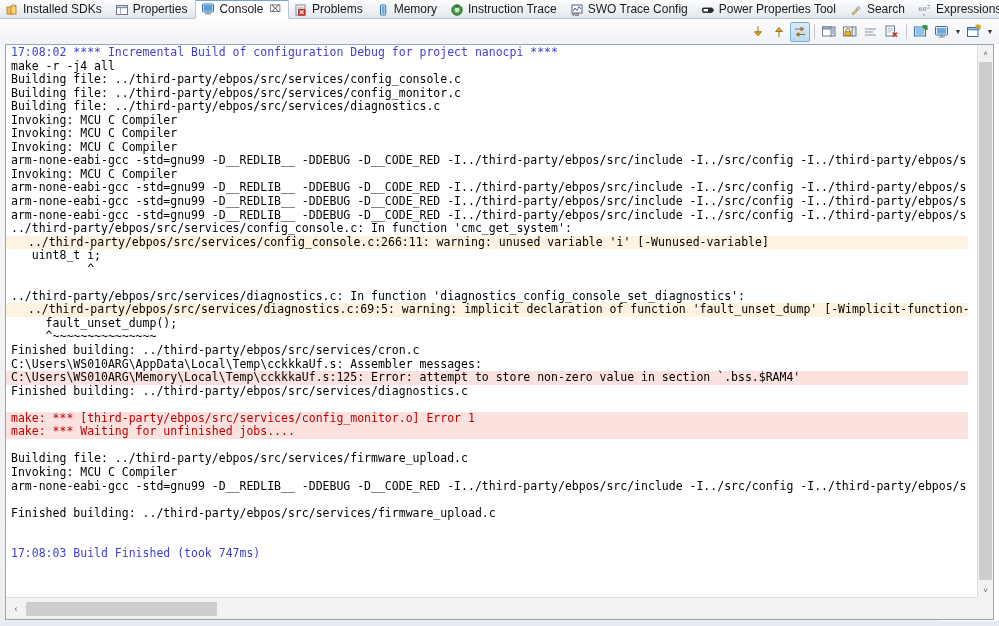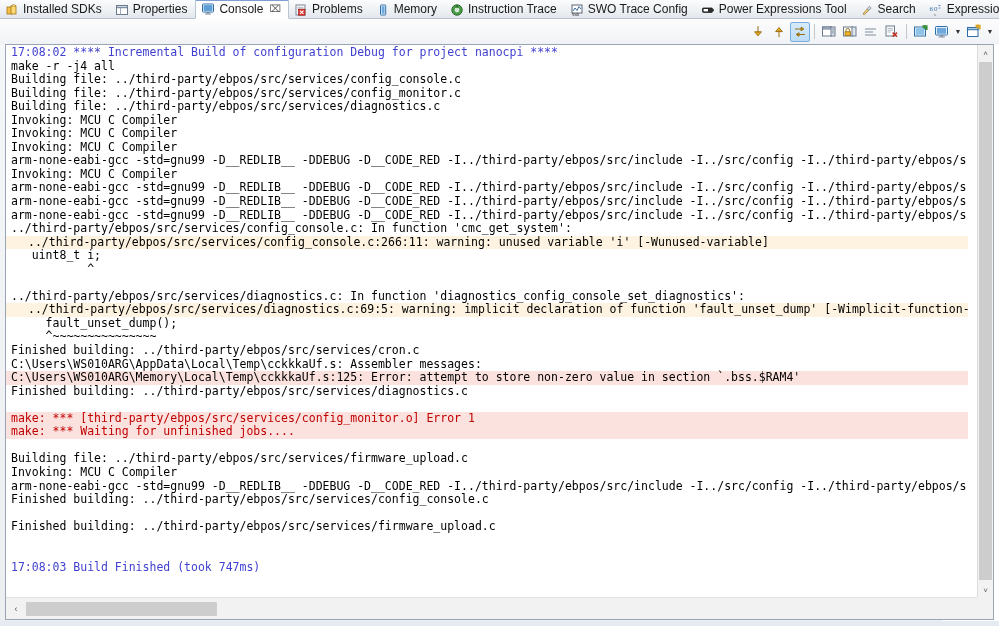--- a/index.html
+++ b/index.html
@@ -321,21 +321,21 @@
     </div>
 
     <div class="tab">
       <span class="ico">
         <svg width="14" height="14" viewBox="0 0 14 14">
           <rect x="1.5" y="5" width="10" height="4.4" rx="0.8" fill="#2e2e2e" stroke="#1a1a1a" stroke-width="0.8"></rect>
           <rect x="2.6" y="6" width="4.4" height="2.4" fill="#ffffff"></rect>
           <rect x="11.5" y="6.2" width="1.4" height="2" fill="#2e2e2e"></rect>
         </svg>
       </span>
-      <span class="tab-label">Power Expressions Tool</span>
+      <span class="tab-label">Power Properties Tool</span>
     </div>
 
     <div class="tab">
       <span class="ico">
         <svg width="14" height="14" viewBox="0 0 14 14">
           <path d="M3 11 L7 6.2 L8.6 7.6 L4.4 11.6 Z" fill="#f2d285" stroke="#9c7a28" stroke-width="0.8"></path>
           <path d="M7.2 5.6 L9.4 3.3 L11.2 5 L8.9 7.2 Z" fill="#d9dde3" stroke="#7b8490" stroke-width="0.8"></path>
         </svg>
       </span>
       <span class="tab-label">Search</span>
@@ -483,21 +483,20 @@
         <div class="ln ">C:\Users\WS010ARG\AppData\Local\Temp\cckkkaUf.s: Assembler messages:</div>
         <div class="ln err">C:\Users\WS010ARG\Memory\Local\Temp\cckkkaUf.s:125: Error: attempt to store non-zero value in section `.bss.$RAM4'</div>
         <div class="ln ">Finished building: ../third-party/ebpos/src/services/diagnostics.c</div>
         <div class="ln blank">&nbsp;</div>
         <div class="ln errtext">make: *** [third-party/ebpos/src/services/config_monitor.o] Error 1</div>
         <div class="ln errtext">make: *** Waiting for unfinished jobs....</div>
         <div class="ln blank">&nbsp;</div>
         <div class="ln ">Building file: ../third-party/ebpos/src/services/firmware_upload.c</div>
         <div class="ln ">Invoking: MCU C Compiler</div>
         <div class="ln ">arm-none-eabi-gcc -std=gnu99 -D__REDLIB__ -DDEBUG -D__CODE_RED -I../third-party/ebpos/src/include -I../src/config -I../third-party/ebpos/src/net/lwip_tcpi</div>
-        <div class="ln ">Finished building: ../third-party/ebpos/src/services/config_console.c</div>
         <div class="ln blank">&nbsp;</div>
         <div class="ln ">Finished building: ../third-party/ebpos/src/services/firmware_upload.c</div>
         <div class="ln blank">&nbsp;</div>
         <div class="ln blank">&nbsp;</div>
         <div class="ln hdr">17:08:03 Build Finished (took 747ms)</div>
       </div>
 
     <div class="vscroll">
       <div class="vs-up">˄</div>
       <div class="vs-thumb"></div>

